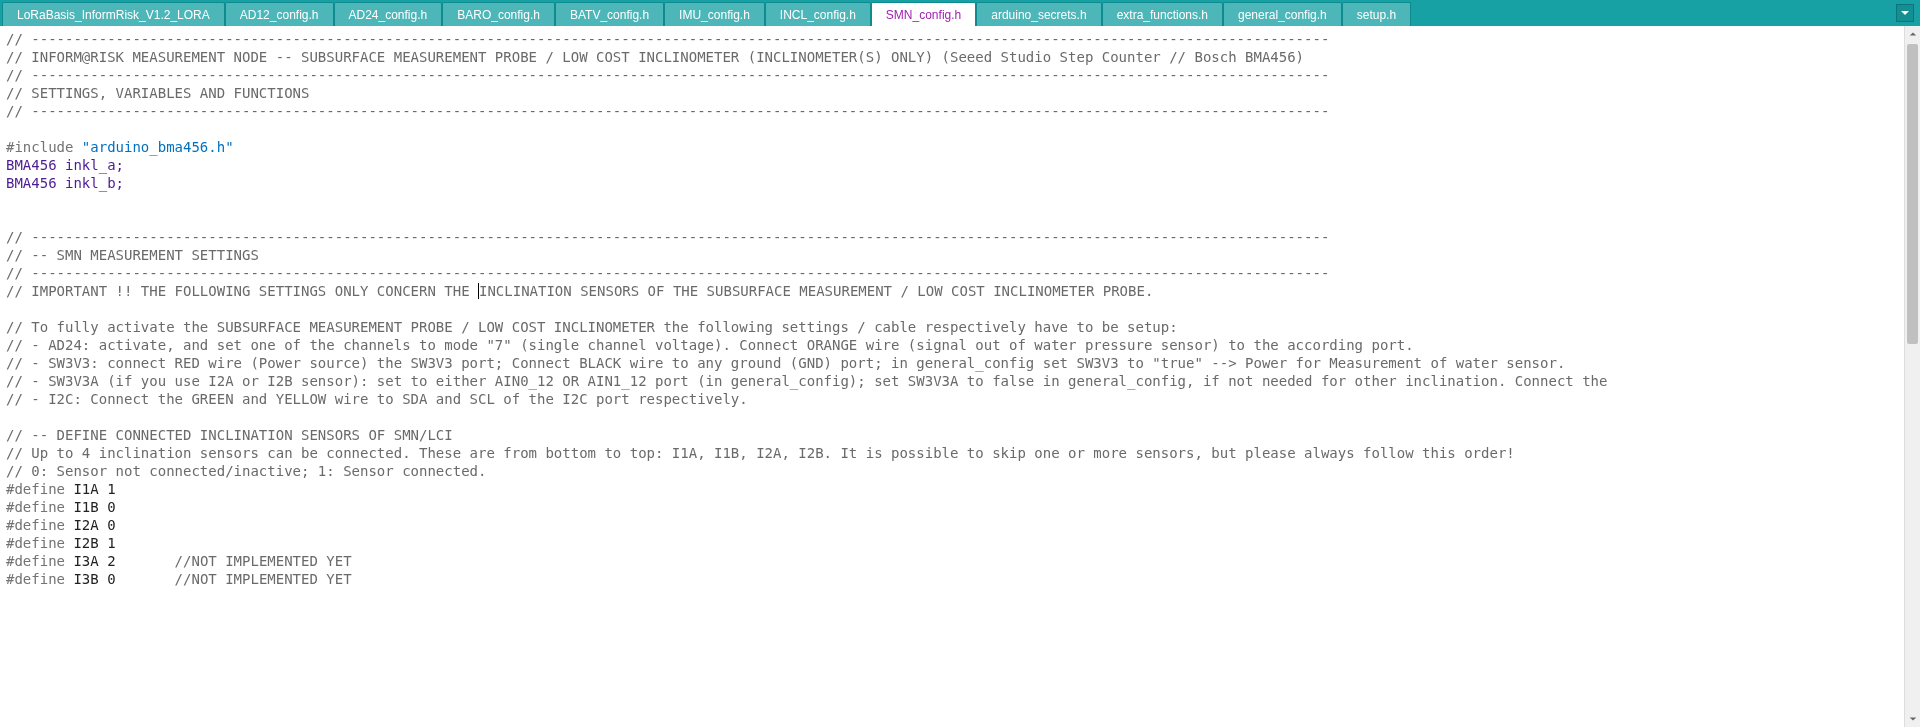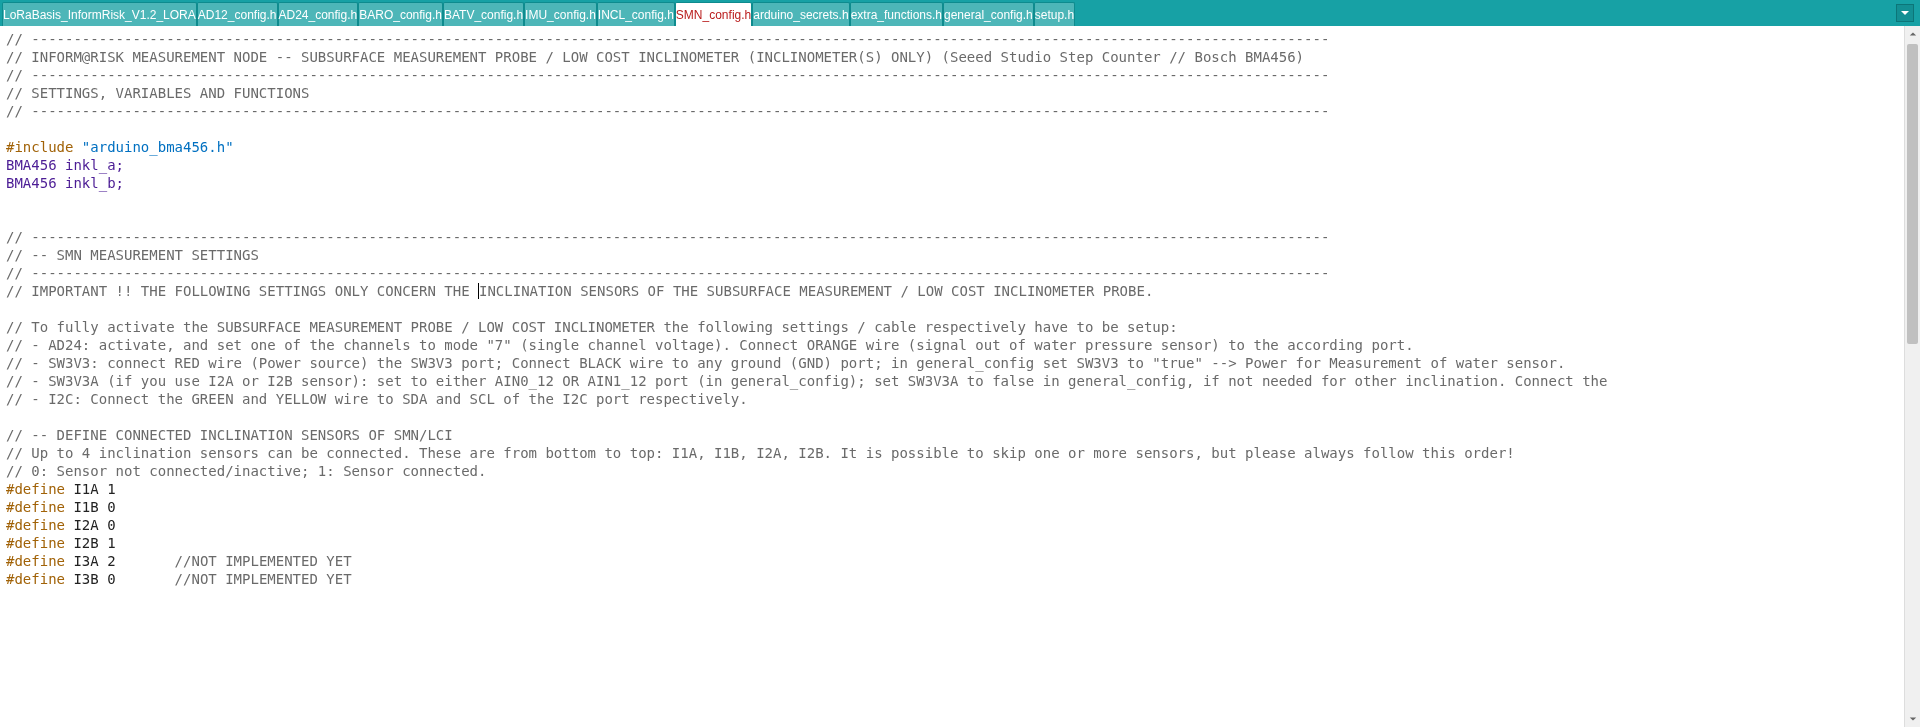--- a/index.html
+++ b/index.html
@@ -1,32 +1,32 @@
 <!DOCTYPE html>
 <html><head>
 <meta charset="utf-8">
 <style>
   * { margin:0; padding:0; box-sizing:border-box; }
   body { font-family: Arial, sans-serif; font-size:12px; background:#fff; overflow:hidden; }
   .window { width:1920px; height:727px; display:flex; flex-direction:column; }
   .tabbar { background:#17a1a5; height:26px; display:flex; align-items:flex-end; padding-left:2px; position:relative; }
-  .tab { height:24px; line-height:24px; padding:0 0; margin-right:0px; background:#4db6b8; color:#fff; border:1px solid #0e8b8e; border-bottom:none; border-radius:2px 2px 0 0; font-size:12px; cursor:pointer; }
-  .tab.active { background:#fff; color:#b91c1c;text-align:right; }
+  .tab { height:24px; line-height:24px; padding:0 14px; margin-right:0px; background:#4db6b8; color:#fff; border:1px solid #0e8b8e; border-bottom:none; border-radius:2px 2px 0 0; font-size:12px; cursor:pointer; }
+  .tab.active { background:#fff; color:#a21caf;text-align:right; }
   .tab-dropdown { position:absolute; right:6px; top:4px; width:18px; height:18px; background:#138f93; border:1px solid #0c7578; display:flex; align-items:center; justify-content:center; cursor:pointer; }
   .tab-dropdown svg { width:10px; height:10px; fill:#fff; }
   .editor-wrap { flex:1; display:flex; background:#fff; overflow:hidden; }
   .editor { flex:1; padding:4px 6px 4px 6px; font-family: "Consolas", "Menlo", monospace; font-size:14px; line-height:18px; white-space:pre; overflow:auto; color:#222; }
   .scrollbar { width:16px; background:#f0f0f0; position:relative; border-left:1px solid #ddd; }
   .scroll-thumb { position:absolute; left:2px; right:2px; top:2px; height:40px; background:#c0c0c0; border-radius:2px; }
   .scroll-arrow { position:absolute; left:0; right:0; height:16px; display:flex; align-items:center; justify-content:center; }
   .scroll-arrow.up { top:0; }
   .scroll-arrow.down { bottom:0; }
   .scroll-arrow svg { width:8px; height:8px; fill:#666; }
   .tok-comment { color:#6a6a6a; }
-  .tok-preproc { color:#a16207; }
+  .tok-preproc { color:#737373; }
   .tok-string  { color:#0070c1; }
   .tok-type    { color:#4c1d95; }
   .cursor-mark { border-left:1px solid #000; }
 </style>
 </head>
 <body>
 
 <div class="window">
   <div class="tabbar">
     <div class="tab">LoRaBasis_InformRisk_V1.2_LORA</div>

